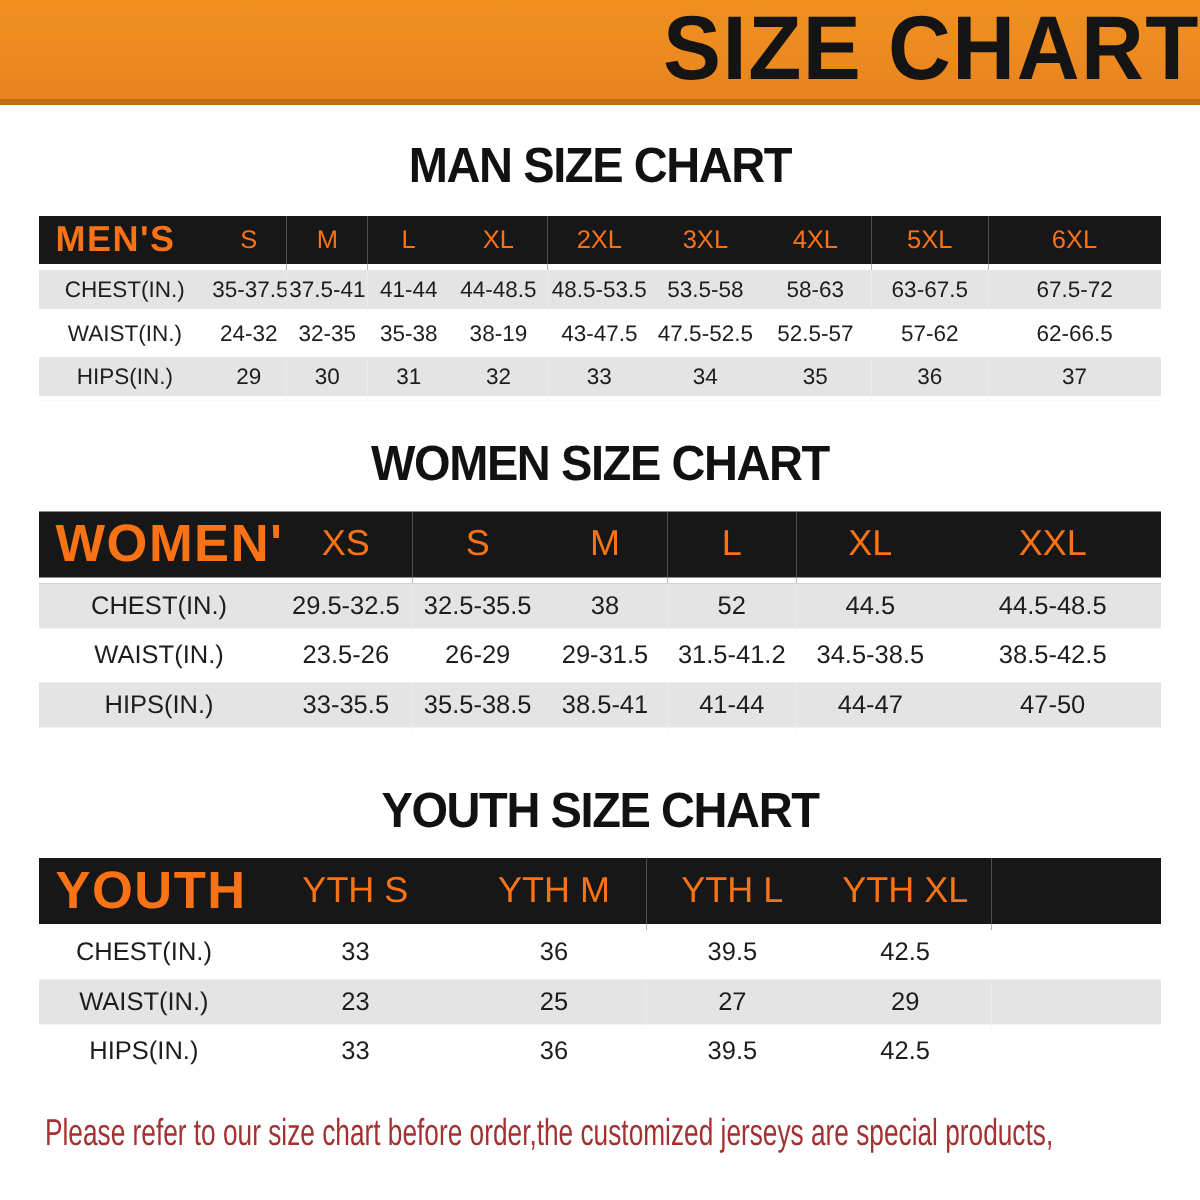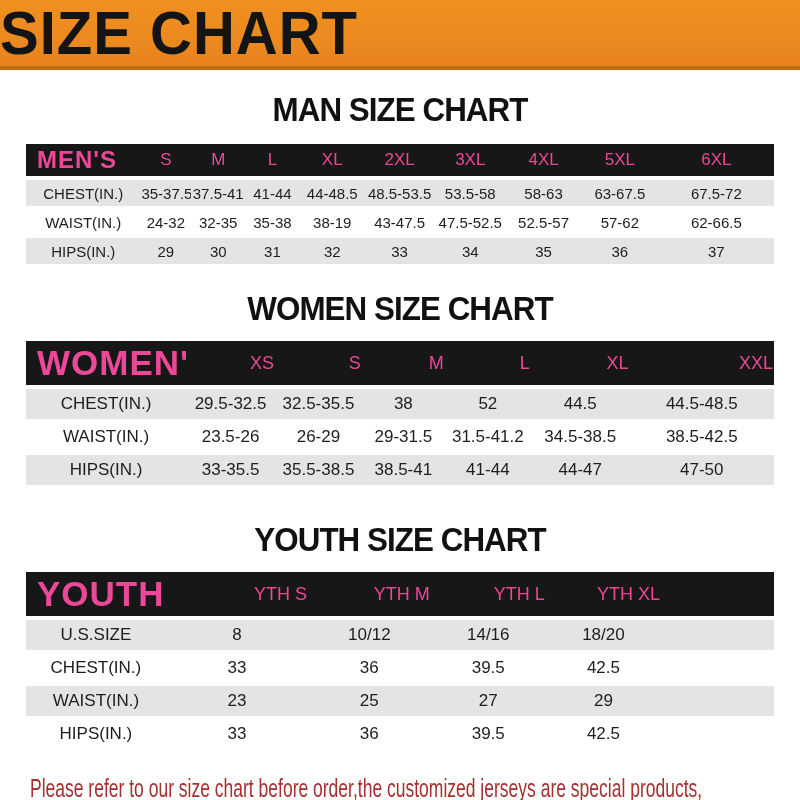--- a/index.html
+++ b/index.html
@@ -8,21 +8,21 @@
     background:#ffffff;
     font-family:"Liberation Sans", sans-serif;
     overflow:hidden;
     position:relative;
   }
   
   .banner{
     height:66px;
     background:linear-gradient(180deg,#f0901f 0%, #ec8a20 55%, #e8831d 100%);
     border-bottom:4px solid #c06c14;
-    display:flex;align-items:center;justify-content:flex-start;
+    display:flex;align-items:center;justify-content:flex-end;
   }
   .banner-title{
     font-size:58px;font-weight:bold;color:#141414;
     letter-spacing:1px;line-height:66px;
     transform:scaleY(1.04);
     margin:0;white-space:nowrap;
   }
   
   .section-heading{
     text-align:center;
@@ -34,21 +34,21 @@
   .sec-men  .section-heading{margin:21px 0 15px;}
   .sec-women .section-heading{margin:23px 0 13px;}
   .sec-youth .section-heading{margin:33px 0 13px;}
   
   .size-table{
     width:748px;margin:0 26px;
     border-collapse:separate;border-spacing:0;
     table-layout:fixed;
   }
   .size-table thead th{
-    background:#171717;color:#ec4899;
+    background:#171717;color:#f97316;
     font-weight:normal;text-align:center;
     border-bottom:4px solid #ffffff;
     overflow:hidden;white-space:nowrap;
   }
   .size-table thead th.corner{
     text-align:left;padding-left:11px;
     font-weight:bold;letter-spacing:1px;
   }
   .size-table tbody th,
   .size-table tbody td{
@@ -58,21 +58,21 @@
   }
   .size-table tbody tr.stripe-gray th,
   .size-table tbody tr.stripe-gray td{background:#e4e4e4;}
   .size-table tbody tr.stripe-white th,
   .size-table tbody tr.stripe-white td{background:#ffffff;}
   
   .sec-men thead th{height:30px;font-size:17px;}
   .sec-men thead th.corner{font-size:24px;}
   .sec-men tbody th,.sec-men tbody td{height:24px;font-size:15px;}
   
-  .sec-women thead th,.sec-youth thead th{height:42px;font-size:18px;text-align:right;}
+  .sec-women thead th,.sec-youth thead th{height:42px;font-size:24px;}
   .sec-women thead th.corner,.sec-youth thead th.corner{font-size:35px;}
   .sec-women tbody th,.sec-women tbody td,
   .sec-youth tbody th,.sec-youth tbody td{height:28px;font-size:17px;}
   
   .footer-note{margin:21px 0 0 30px;}
   .footer-line{
     margin:0;color:#a53030;
     font-size:25px;line-height:31px;
     white-space:nowrap;
     transform:scaleX(0.70);transform-origin:0 50%;
@@ -230,28 +230,20 @@
           <tr>
             <th class="corner">YOUTH</th>
             <th>YTH S</th>
             <th>YTH M</th>
             <th>YTH L</th>
             <th>YTH XL</th>
             <th></th>
           </tr>
         </thead>
         <tbody>
-          <tr class="stripe-gray">
-            <th>U.S.SIZE</th>
-            <td>8</td>
-            <td>10/12</td>
-            <td>14/16</td>
-            <td>18/20</td>
-            <td></td>
-          </tr>
           <tr class="stripe-white">
             <th>CHEST(IN.)</th>
             <td>33</td>
             <td>36</td>
             <td>39.5</td>
             <td>42.5</td>
             <td></td>
           </tr>
           <tr class="stripe-gray">
             <th>WAIST(IN.)</th>

